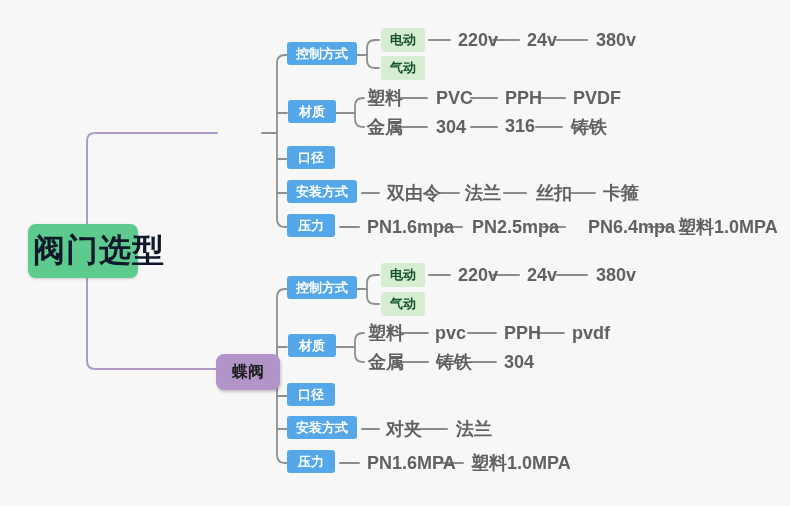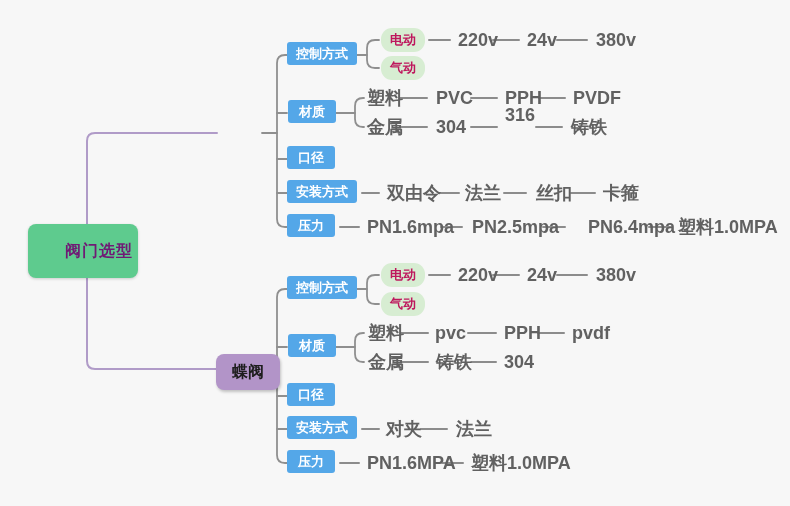--- a/index.html
+++ b/index.html
@@ -7,34 +7,34 @@
     position:relative; width:790px; height:506px;
     background:#f7f7f7; overflow:hidden;
     font-family:"Liberation Sans","DejaVu Sans",sans-serif;
   }
   .canvas svg { position:absolute; left:0; top:0; }
   .node {
     position:absolute; display:flex; align-items:center; justify-content:center;
     font-weight:bold; box-sizing:border-box; white-space:nowrap; cursor:default;
   }
   .root-node {
-    background:#5ecb8e; color:#701a75; font-size:16px;
+    background:#5ecb8e; color:#0f172a; font-size:32px;
     border-radius:8px; letter-spacing:1px; box-shadow:0 1px 3px rgba(0,0,0,.18);padding-left:32px;
   }
   .branch-node {
     background:#b294c8; color:#1d1d1d; font-size:16px;
     border-radius:8px; box-shadow:1px 2px 3px rgba(0,0,0,.22);
   }
   .topic-node {
     background:#54a7e8; color:#ffffff; font-size:13px;
     border-radius:3px; height:23px;
   }
   .sub-node {
-    background:#d7edd2; color:#be185d; font-size:13px;
-    border-radius:11px; width:44px; height:24px;
+    background:#d7edd2; color:#14532d; font-size:13px;
+    border-radius:3px; width:44px; height:24px;
   }
   .leaf {
     position:absolute; font-weight:bold; font-size:18px; color:#616161;
     height:18px; line-height:18px; white-space:nowrap;
   }
 </style>
 </head>
 <body>
 
 <div class="canvas">
@@ -132,21 +132,21 @@
   <div class="leaf" style="left:527px;top:31px">24v</div>
   <div class="leaf" style="left:596px;top:31px">380v</div>
 
   <div class="leaf" style="left:367px;top:89px">塑料</div>
   <div class="leaf" style="left:436px;top:89px">PVC</div>
   <div class="leaf" style="left:505px;top:89px">PPH</div>
   <div class="leaf" style="left:573px;top:89px">PVDF</div>
 
   <div class="leaf" style="left:367px;top:118px">金属</div>
   <div class="leaf" style="left:436px;top:118px">304</div>
-  <div class="leaf" style="left:505px;top:106px">316</div>
+  <div class="leaf" style="left:505px;top:117px">316</div>
   <div class="leaf" style="left:571px;top:118px">铸铁</div>
 
   <div class="leaf" style="left:387px;top:184px">双由令</div>
   <div class="leaf" style="left:465px;top:184px">法兰</div>
   <div class="leaf" style="left:536px;top:184px">丝扣</div>
   <div class="leaf" style="left:603px;top:184px">卡箍</div>
 
   <div class="leaf" style="left:367px;top:218px">PN1.6mpa</div>
   <div class="leaf" style="left:472px;top:218px">PN2.5mpa</div>
   <div class="leaf" style="left:588px;top:218px">PN6.4mpa</div>

